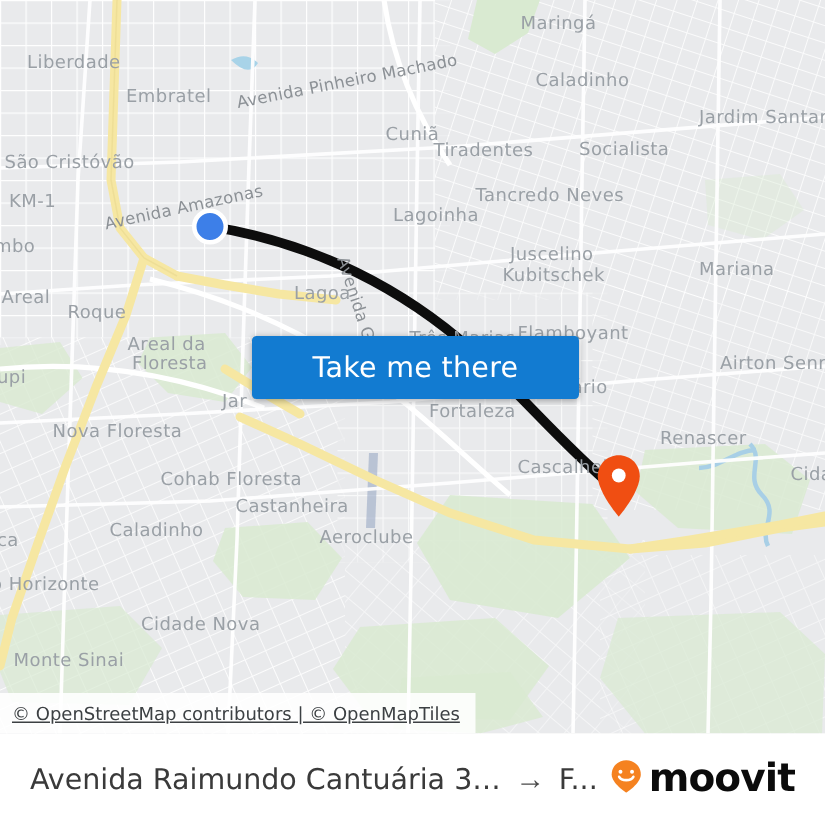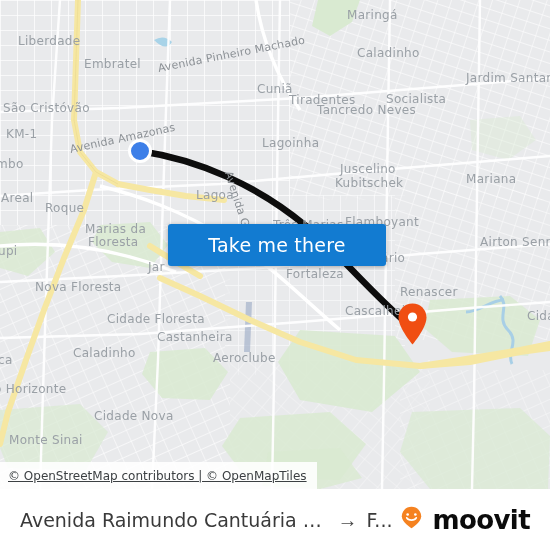--- a/index.html
+++ b/index.html
@@ -162,22 +162,22 @@
   .footer-dest {
     color: #3a3a3a;
     font-size: 19px;
     font-family: "DejaVu Sans", sans-serif;
     white-space: nowrap;
     overflow: hidden;
     flex: 0 0 auto;
   }
   .brand {
     display: flex;
-    align-items: flex-end;
-    gap: 10px;
+    align-items: flex-start;
+    gap: 4px;
     margin-left: auto;
     flex: 0 0 auto;
   }
   .brand-word {
     color: #0b0b0b;
     font-size: 26px;
     font-weight: bold;
     font-family: "DejaVu Sans", sans-serif;
     letter-spacing: -0.6px;
     line-height: 1;
@@ -277,42 +277,42 @@
     <div id="labels-layer">
         <div class="place-label" style="left: 18px; top: 35px;">Liberdade</div>
         <div class="place-label" style="left: 84px; top: 58px;">Embratel</div>
         <div class="place-label" style="left: 347px; top: 9px;">Maringá</div>
         <div class="place-label" style="left: 357px; top: 47px;">Caladinho</div>
         <div class="place-label" style="left: 466px; top: 72px;">Jardim Santana</div>
         <div class="place-label" style="left: 257px; top: 83px;">Cuniã</div>
         <div class="place-label" style="left: 289px; top: 94px;">Tiradentes</div>
         <div class="place-label" style="left: 386px; top: 93px;">Socialista</div>
         <div class="place-label" style="left: 3px; top: 102px;">São Cristóvão</div>
-        <div class="place-label" style="left: 317px; top: 104px;">Tancredo Neves</div>
+        <div class="place-label" style="left: 317px; top: 124px;">Tancredo Neves</div>
         <div class="place-label" style="left: 6px; top: 128px;">KM-1</div>
         <div class="place-label" style="left: 262px; top: 137px;">Lagoinha</div>
         <div class="place-label" style="left: -4px; top: 158px;">mbo</div>
         <div class="place-label" style="left: 340px; top: 163px;">Juscelino</div>
         <div class="place-label" style="left: 335px; top: 177px;">Kubitschek</div>
         <div class="place-label" style="left: 466px; top: 173px;">Mariana</div>
         <div class="place-label" style="left: 1px; top: 192px;">Areal</div>
         <div class="place-label" style="left: 196px; top: 189px;">Lagoa</div>
         <div class="place-label" style="left: 45px; top: 202px;">Roque</div>
         <div class="place-label" style="left: 273px; top: 219px;">Três Marias</div>
         <div class="place-label" style="left: 345px; top: 216px;">Flamboyant</div>
-        <div class="place-label" style="left: 85px; top: 223px;">Marias da</div>
+        <div class="place-label" style="left: 85px; top: 223px;">Areal da</div>
         <div class="place-label" style="left: 88px; top: 236px;">Floresta</div>
         <div class="place-label" style="left: 480px; top: 236px;">Airton Senna</div>
         <div class="place-label" style="left: -2px; top: 245px;">upi</div>
         <div class="place-label" style="left: 148px; top: 261px;">Jar</div>
         <div class="place-label" style="left: 381px; top: 252px;">ário</div>
         <div class="place-label" style="left: 286px; top: 268px;">Fortaleza</div>
         <div class="place-label" style="left: 35px; top: 281px;">Nova Floresta</div>
-        <div class="place-label" style="left: 400px; top: 286px;">Renascer</div>
-        <div class="place-label" style="left: 107px; top: 313px;">Cidade Floresta</div>
+        <div class="place-label" style="left: 440px; top: 286px;">Renascer</div>
+        <div class="place-label" style="left: 107px; top: 313px;">Cohab Floresta</div>
         <div class="place-label" style="left: 345px; top: 305px;">Cascalheira</div>
         <div class="place-label" style="left: 527px; top: 310px;">Cida</div>
         <div class="place-label" style="left: 157px; top: 331px;">Castanheira</div>
         <div class="place-label" style="left: -2px; top: 354px;">ca</div>
         <div class="place-label" style="left: 73px; top: 347px;">Caladinho</div>
         <div class="place-label" style="left: 213px; top: 352px;">Aeroclube</div>
         <div class="place-label" style="left: -6px; top: 383px;">o Horizonte</div>
         <div class="place-label" style="left: 94px; top: 410px;">Cidade Nova</div>
         <div class="place-label" style="left: 9px; top: 434px; text-align: right;">Monte Sinai</div>
         <div class="road-label" style="left: 158px; top: 62px; transform: rotate(-11deg); transform-origin: left center;">Avenida Pinheiro Machado</div>

